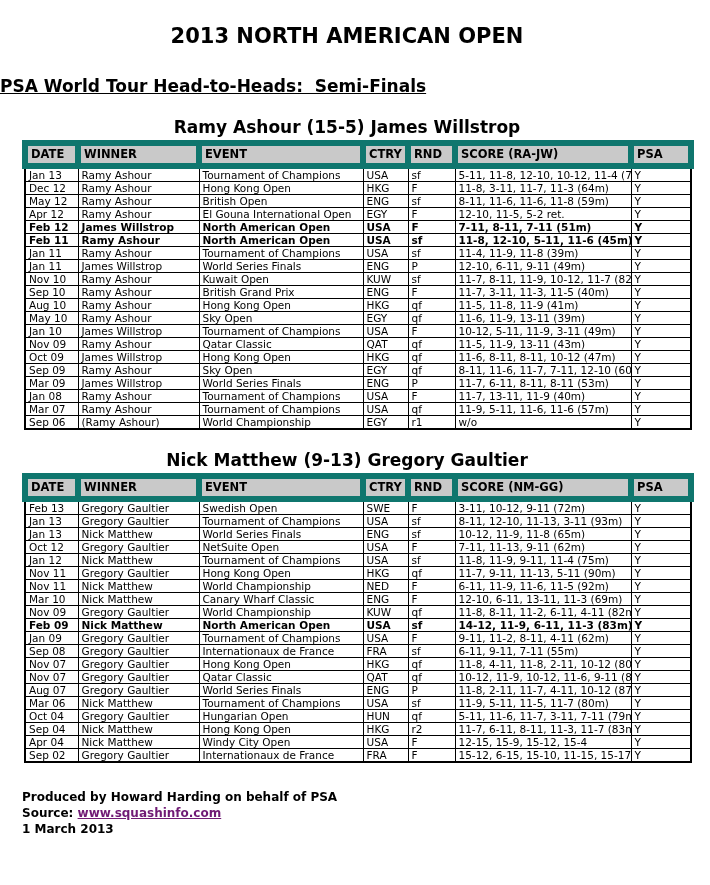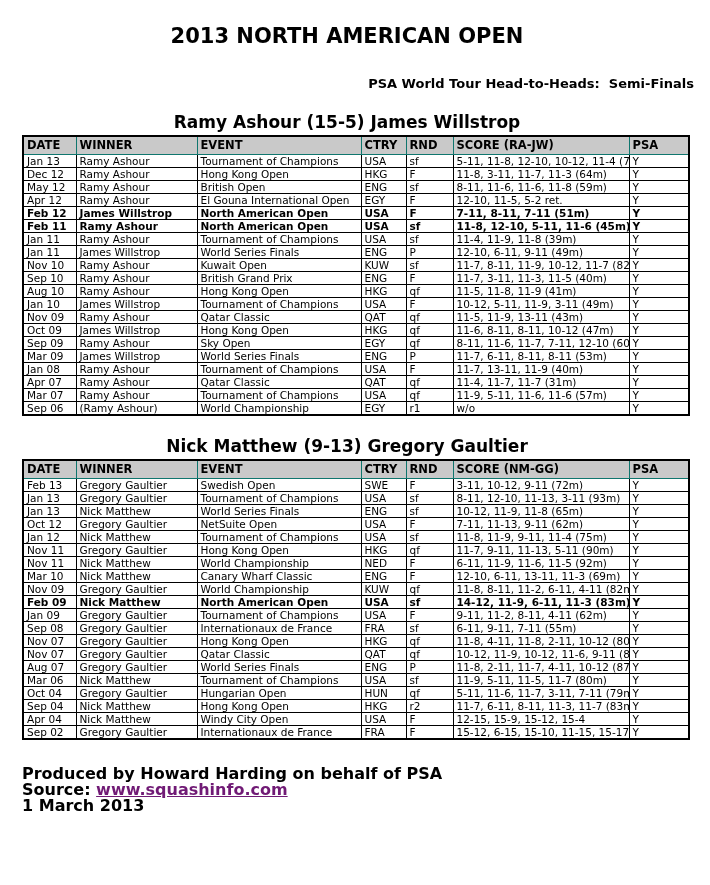--- a/index.html
+++ b/index.html
@@ -14,23 +14,24 @@
   }
   .page { width: 694px; height: 885px; padding-top: 24px; }
 
   .main-title {
     text-align: center;
     font-size: 21px;
     font-weight: bold;
     letter-spacing: 0px;
   }
   .subtitle {
-    text-align: right;
-    font-size: 13px;
+    text-align: left;
+    font-size: 17px;
     font-weight: bold;
+    text-decoration: underline;
     white-space: pre;
     margin-top: 28px;
   }
   .matchup-title {
     text-align: center;
     font-size: 17px;
     font-weight: bold;
     margin-top: 21px;
     margin-bottom: 3px;
   }
@@ -38,21 +39,21 @@
 
   table.h2h {
     margin-left: 22px;
     width: 666px;
     border-collapse: collapse;
     border: 2px solid #000;
     table-layout: fixed;
   }
   table.h2h th {
     background: #c9c9c9;
-    border: 1px solid #0f766e;
+    border: 6px solid #0f766e;
     font-size: 11.5px;
     font-weight: bold;
     text-align: left;
     padding: 1px 3px 2px 3px;
     height: 17px;
     white-space: nowrap;
     overflow: hidden;
   }
   table.h2h td {
     border: 1px solid #000;
@@ -69,21 +70,21 @@
   col.c-winner{ width: 121px; }
   col.c-event { width: 164px; }
   col.c-ctry  { width: 45px; }
   col.c-rnd   { width: 47px; }
   col.c-score { width: 176px; }
   col.c-psa   { width: 60px; }
 
   .footer {
     margin-left: 22px;
     margin-top: 26px;
-    font-size: 16px;
+    font-size: 12px;
     font-weight: bold;
     line-height: 16px;
   }
   .footer a, .footer .link {
     color: #701a75;
     text-decoration: underline;
     cursor: pointer;
   }
 </style>
 </head>
@@ -212,20 +213,29 @@
         <tr>
           <td>Aug 10</td>
           <td>Ramy Ashour</td>
           <td>Hong Kong Open</td>
           <td>HKG</td>
           <td>qf</td>
           <td>11-5, 11-8, 11-9 (41m)</td>
           <td>Y</td>
         </tr>
         <tr>
+          <td>May 10</td>
+          <td>Ramy Ashour</td>
+          <td>Sky Open</td>
+          <td>EGY</td>
+          <td>qf</td>
+          <td>11-6, 11-9, 13-11 (39m)</td>
+          <td>Y</td>
+        </tr>
+        <tr>
           <td>Jan 10</td>
           <td>James Willstrop</td>
           <td>Tournament of Champions</td>
           <td>USA</td>
           <td>F</td>
           <td>10-12, 5-11, 11-9, 3-11 (49m)</td>
           <td>Y</td>
         </tr>
         <tr>
           <td>Nov 09</td>
@@ -263,29 +273,20 @@
           <td>11-7, 6-11, 8-11, 8-11 (53m)</td>
           <td>Y</td>
         </tr>
         <tr>
           <td>Jan 08</td>
           <td>Ramy Ashour</td>
           <td>Tournament of Champions</td>
           <td>USA</td>
           <td>F</td>
           <td>11-7, 13-11, 11-9 (40m)</td>
-          <td>Y</td>
-        </tr>
-        <tr>
-          <td>Apr 07</td>
-          <td>Ramy Ashour</td>
-          <td>Qatar Classic</td>
-          <td>QAT</td>
-          <td>qf</td>
-          <td>11-4, 11-7, 11-7 (31m)</td>
           <td>Y</td>
         </tr>
         <tr>
           <td>Mar 07</td>
           <td>Ramy Ashour</td>
           <td>Tournament of Champions</td>
           <td>USA</td>
           <td>qf</td>
           <td>11-9, 5-11, 11-6, 11-6 (57m)</td>
           <td>Y</td>

